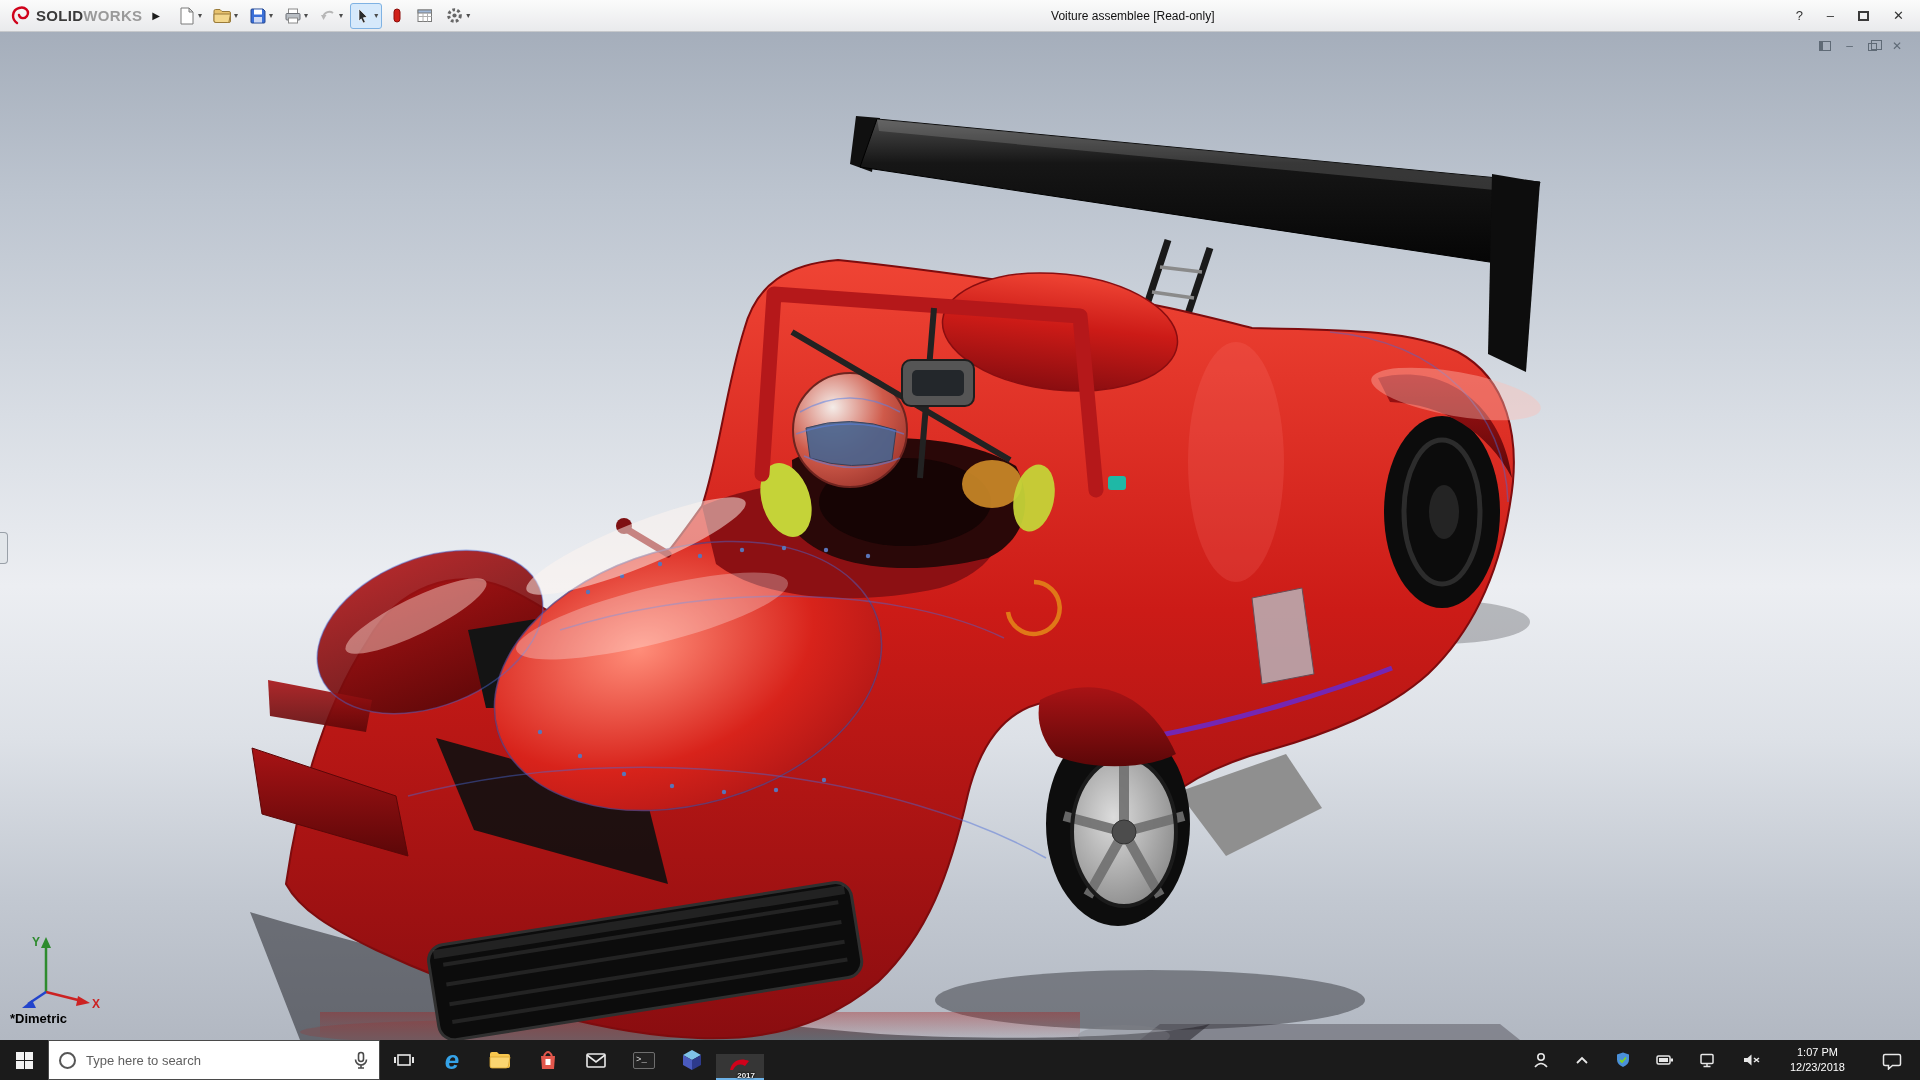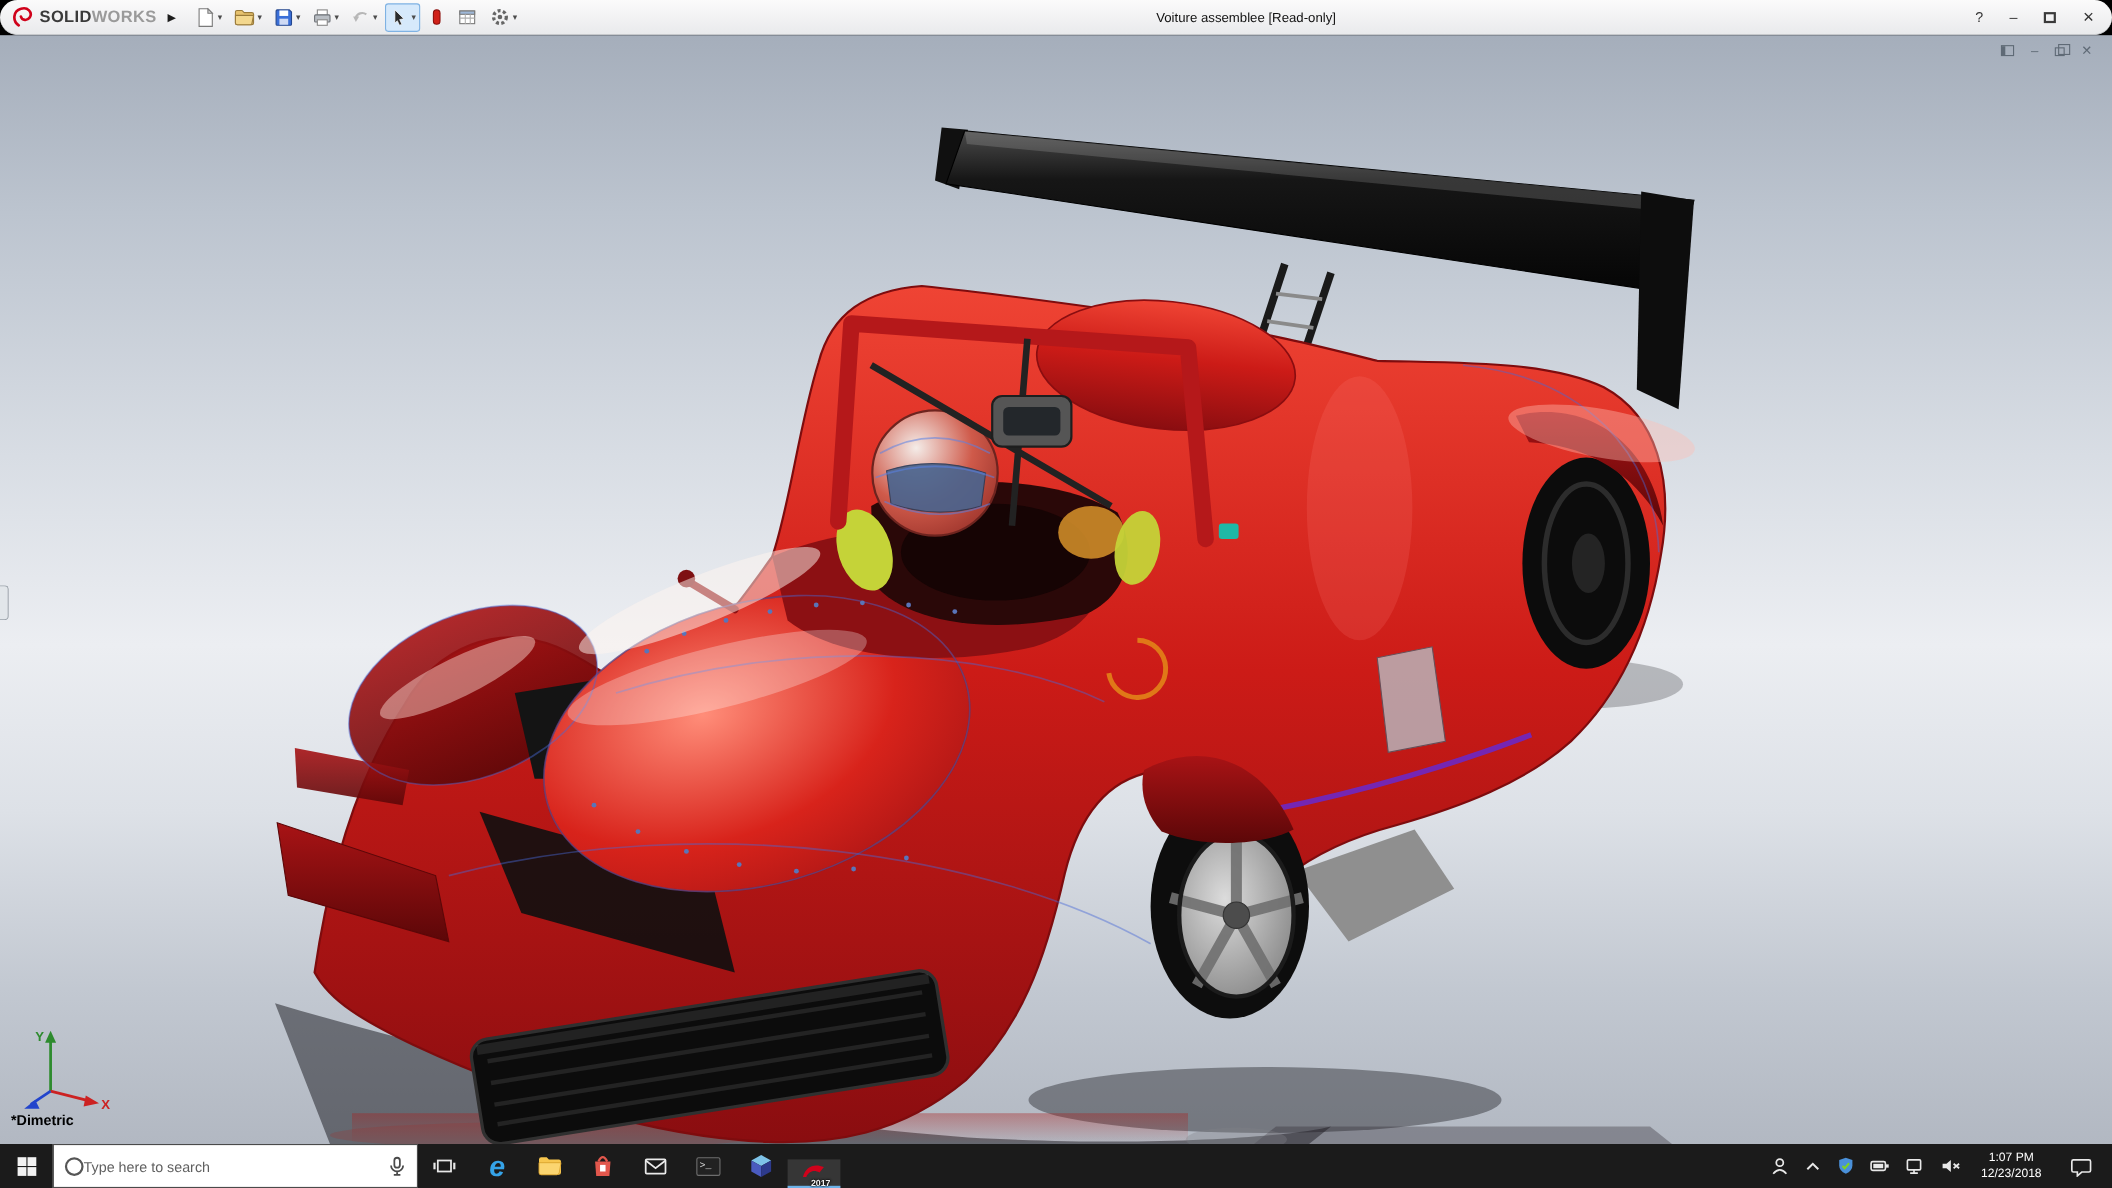--- a/index.html
+++ b/index.html
@@ -5,21 +5,21 @@
   * { box-sizing: border-box; margin: 0; padding: 0; }
   html, body { width: 1920px; height: 1080px; overflow: hidden; }
   body { font-family: "Liberation Sans", sans-serif; background: #000; }
   .screen { width: 1920px; height: 1080px; display: flex; flex-direction: column; }
 
   
   .titlebar {
     height: 32px; flex: 0 0 32px; position: relative;
     background: linear-gradient(180deg, #fbfbfb, #e9eaec);
     border-bottom: 1px solid #c6c8cb;
-    display: flex; align-items: center; padding-left: 10px; border-radius: 16px;
+    display: flex; align-items: center; padding-left: 10px;
   }
   .sw-logo { display: flex; align-items: center; gap: 4px; }
   .sw-logo .solid { font-weight: 700; font-size: 15px; color: #3a3a3a; letter-spacing: .3px; }
   .sw-logo .works { font-weight: 700; font-size: 15px; color: #9a9a9a; letter-spacing: .3px; }
   .flyout { font-size: 10px; color: #1c1c1c; margin: 0 14px 0 10px; cursor: pointer; }
   .toolbar { display: flex; align-items: center; gap: 3px; }
   .tb-btn { display: flex; align-items: center; height: 26px; padding: 2px 3px; border-radius: 3px; border: 1px solid transparent; }
   .tb-btn.pressed { background: #d6e9fb; border-color: #7fb2e3; }
   .caret { font-size: 8px; color: #4c4c4c; margin-left: 2px; }
   .tb-title {
@@ -53,30 +53,30 @@
   .view-label { position: absolute; left: 10px; bottom: 14px; font-size: 13px; font-weight: 700; color: #000; }
 
   
   .taskbar { height: 40px; flex: 0 0 40px; background: #1b1b1b; display: flex; align-items: stretch; color: #eee; }
   .start-btn, .tb-app { width: 48px; display: flex; align-items: center; justify-content: center; cursor: pointer; position: relative; }
   .tb-app.active { background: rgba(255,255,255,.12); border-bottom: 2px solid #6cb2e8; margin-top: 14px; }
   .win-logo { display: grid; grid-template-columns: 8px 8px; grid-template-rows: 8px 8px; gap: 1px; transform: skewY(0deg); }
   .win-logo span { background: #f2f2f2; }
   .search-box {
     width: 332px; background: #ffffff; display: flex; align-items: center;
-    padding: 0 10px; cursor: text; border: 1px solid #4a4a4a;
+    gap: 10px; padding: 0 10px; cursor: text; border: 1px solid #4a4a4a;
   }
   .cortana-ring { width: 17px; height: 17px; border: 2px solid #565656; border-radius: 50%; flex: 0 0 auto; }
   .search-input { border: none; outline: none; flex: 1 1 auto; font-size: 13px; color: #444; background: transparent; font-family: "Liberation Sans", sans-serif; }
   .search-input::placeholder { color: #5f5f5f; opacity: 1; }
   .edge-e { font-size: 26px; font-weight: 700; font-style: italic; color: #35a3e8; line-height: 1; }
   .term-box { width: 22px; height: 17px; background: #222; border: 1px solid #6e6e6e; border-radius: 2px; color: #ddd; font-family: "Liberation Mono", monospace; font-size: 9px; display: flex; align-items: center; padding-left: 2px; }
   .sw-app { position: relative; width: 26px; height: 24px; }
   .sw-year { position: absolute; right: -2px; bottom: -2px; font-size: 8px; font-weight: 700; color: #f2f2f2; text-shadow: 0 0 2px #000, 0 0 2px #000; }
-  .tray { margin-left: auto; display: flex; align-items: center; gap: 12px; padding: 0 8px; }
+  .tray { margin-left: auto; display: flex; align-items: center; gap: 23px; padding: 0 8px; }
   .tray-icon { display: flex; align-items: center; justify-content: center; cursor: pointer; }
   .clock { text-align: center; font-size: 11px; line-height: 1.35; color: #fff; cursor: pointer; padding: 0 4px; white-space: nowrap; }
   .action-center { padding: 0 10px; display: flex; align-items: center; cursor: pointer; }
 </style>
 </head>
 <body>
 
 <div class="screen">
 
   <header class="titlebar">

